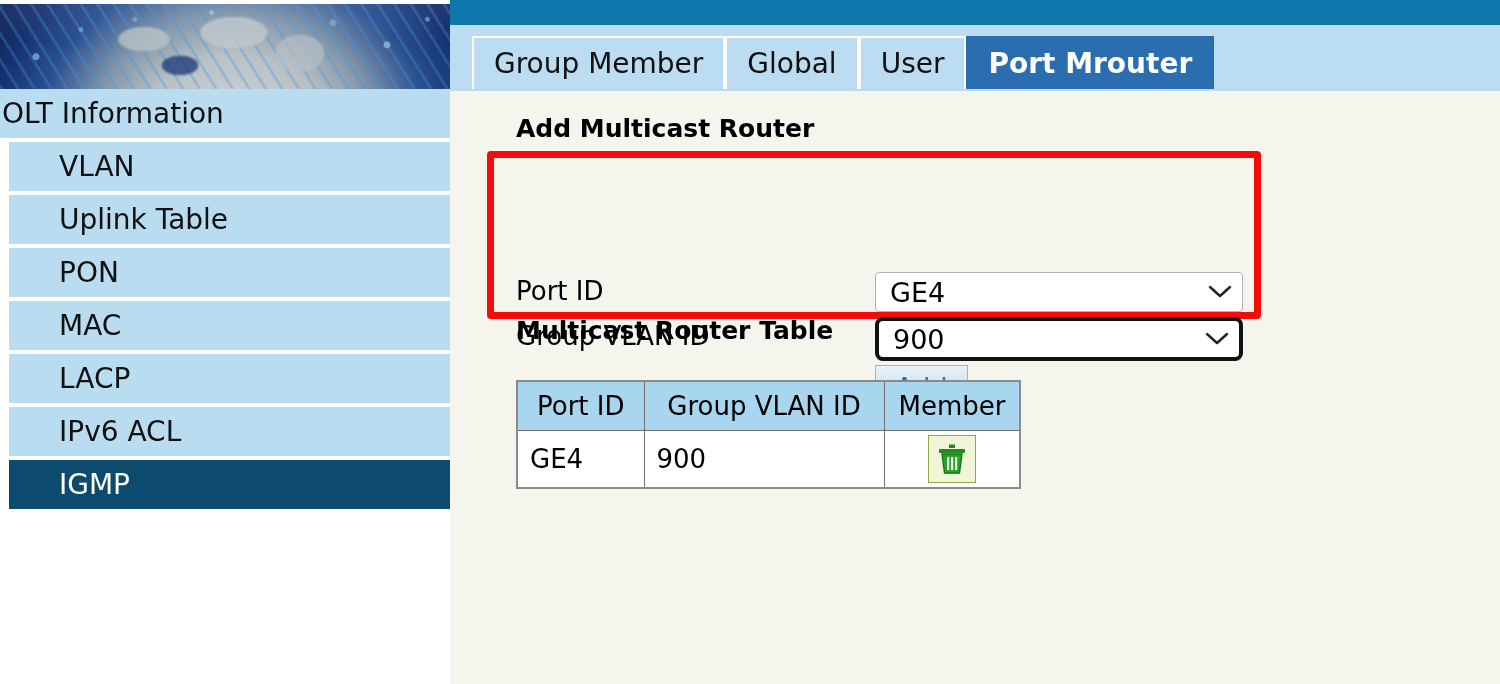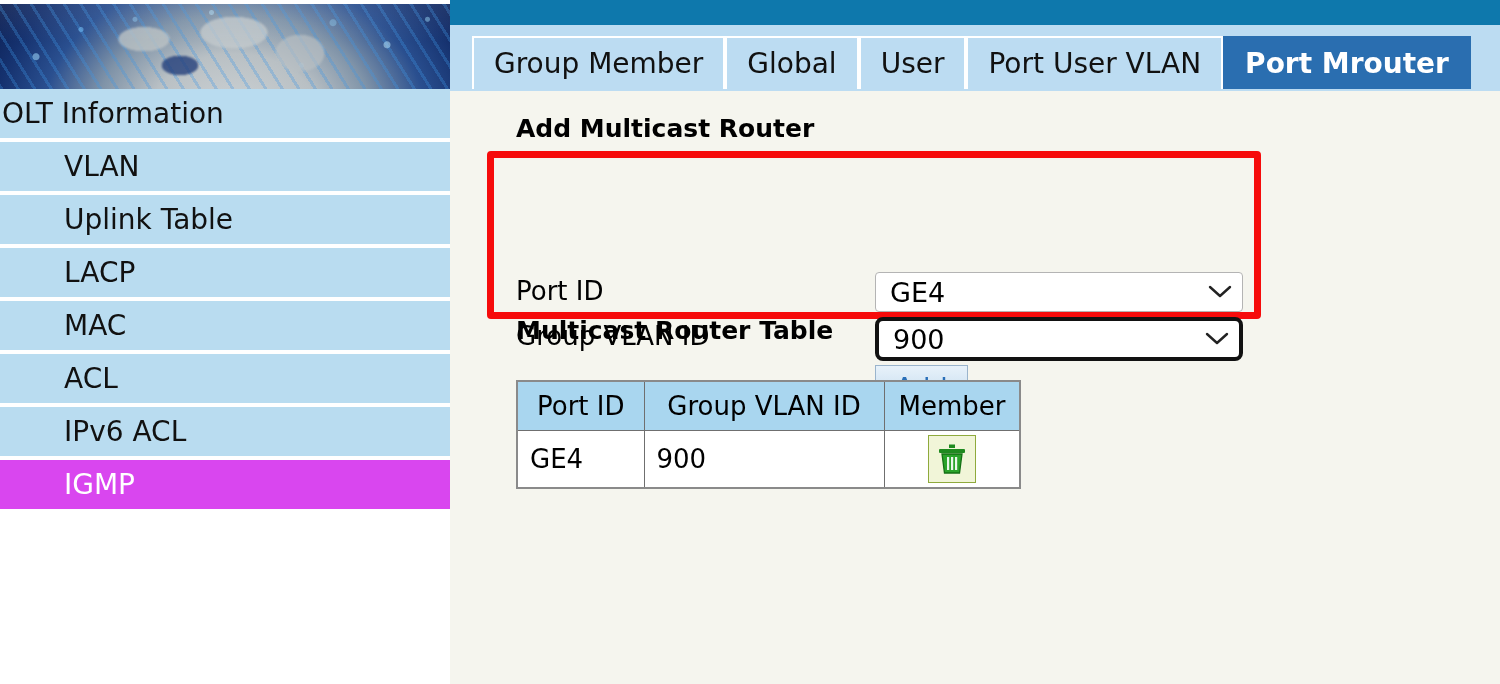--- a/index.html
+++ b/index.html
@@ -91,23 +91,23 @@
     color: #111111;
     font-size: 28px;
     margin-bottom: 4px;
     white-space: nowrap;
     overflow: hidden;
     cursor: pointer;
     width: 450px;
     box-sizing: border-box;
   }
   .nav-item.top { padding-left: 2px; }
-  .nav-item.sub { padding-left: 64px; }
+  .nav-item.sub { padding-left: 50px; margin-left: 9px; }
   .nav-item.active {
-    background: #d946ef;
+    background: #0c4a6e;
     color: #ffffff;
   }
 
   
   #main {
     position: absolute;
     left: 450px;
     top: 0;
     width: 1050px;
     height: 684px;
@@ -321,38 +321,37 @@
     <div id="banner">
       <div class="bg"></div>
       <div class="globe-land"></div>
       <div class="shine"></div>
     </div>
 
     <ul class="nav-list" id="nav-list">
         <li class="nav-item top">OLT Information</li>
         <li class="nav-item sub">VLAN</li>
         <li class="nav-item sub">Uplink Table</li>
+        <li class="nav-item sub">PON</li>
+        <li class="nav-item sub">MAC</li>
         <li class="nav-item sub">LACP</li>
-        <li class="nav-item sub">MAC</li>
-        <li class="nav-item sub">ACL</li>
         <li class="nav-item sub">IPv6 ACL</li>
         <li class="nav-item sub active">IGMP</li>
       </ul>
   </div>
 
   <div id="main">
 
     <div id="topbar"></div>
 
     <div id="tabstrip">
       <div class="tabs" id="tabs">
           <div class="tab">Group Member</div>
           <div class="tab">Global</div>
           <div class="tab">User</div>
-          <div class="tab">Port User VLAN</div>
           <div class="tab active">Port Mrouter</div>
         </div>
     </div>
 
     <div id="content">
 
       <h2 class="section-title" id="add-title">Add Multicast Router</h2>
 
       <div id="redbox"></div>
 

